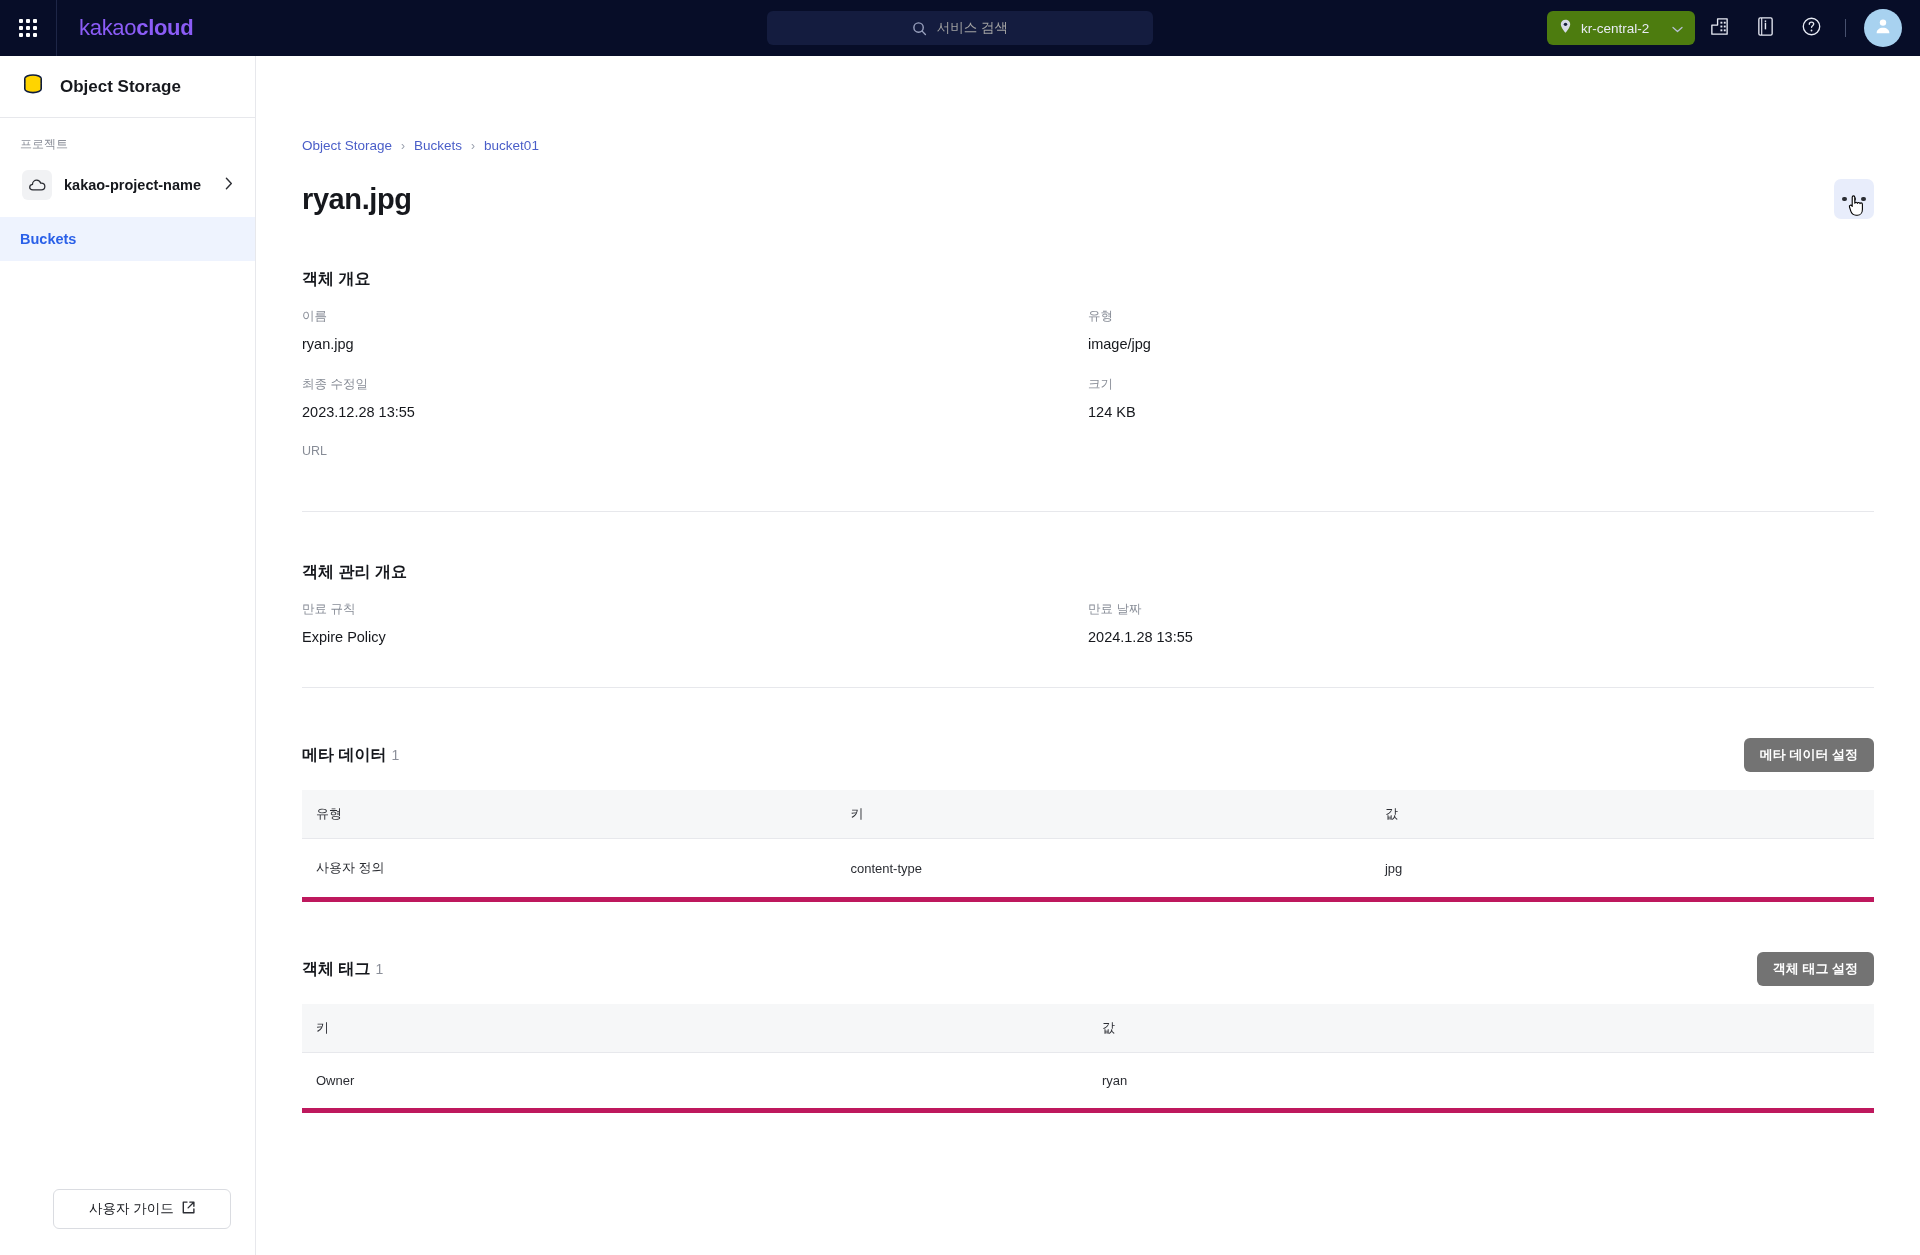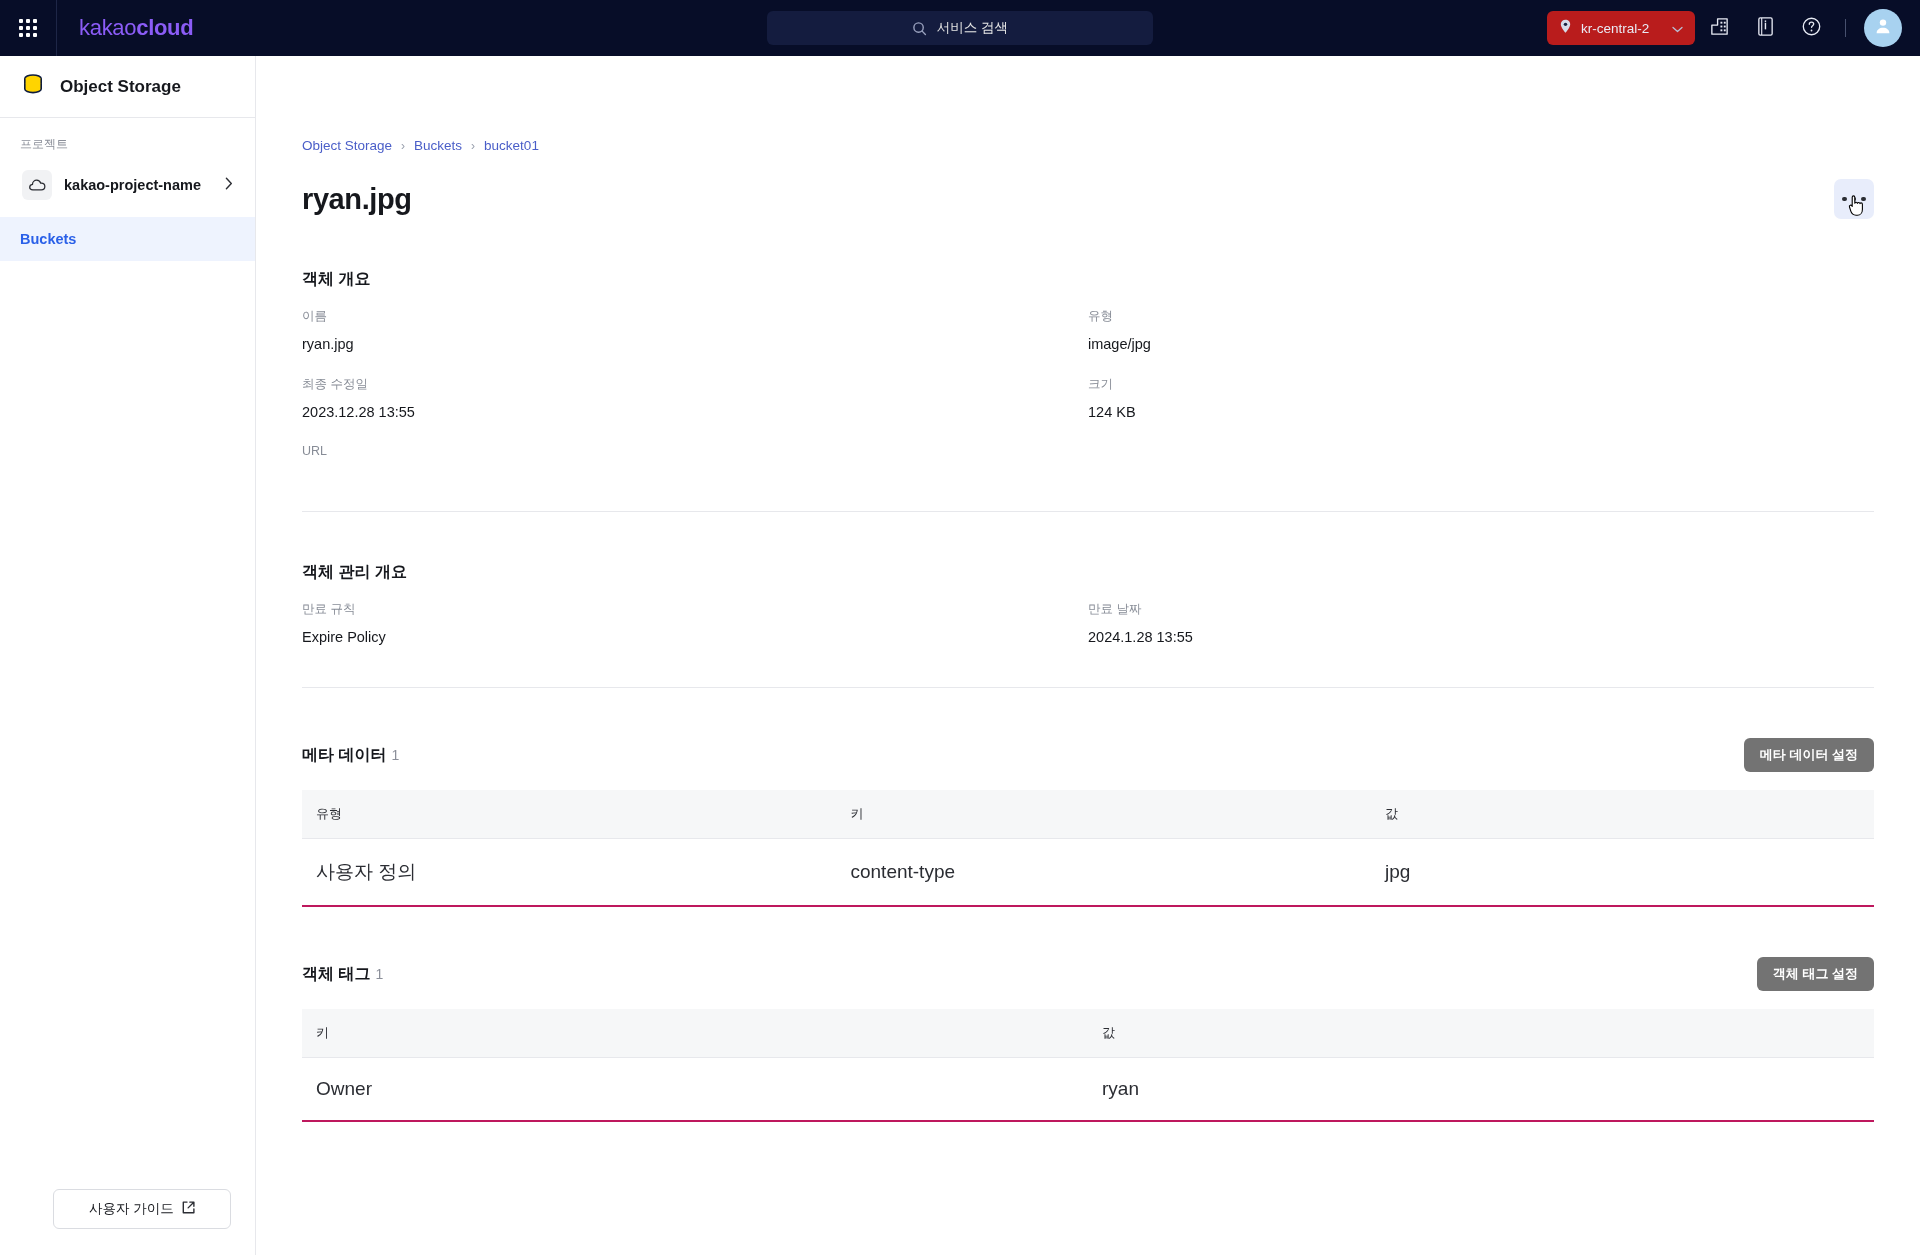--- a/index.html
+++ b/index.html
@@ -32,27 +32,27 @@
   .search-wrap {
     position: absolute; left: 50%; transform: translateX(-50%);
     width: 386px; height: 34px;
   }
   .search-box {
     width: 100%; height: 34px; background: #141c3f; border-radius: 6px;
     display: flex; align-items: center; justify-content: center; gap: 10px;
     cursor: text;
   }
   .search-box svg { display: block; }
-  .search-ph { color: #e5e5e5; font-size: 13.5px; }
+  .search-ph { color: #a3a3a3; font-size: 13.5px; }
 
   .topbar-right {
     margin-left: auto; display: flex; align-items: center; gap: 2px; padding-right: 18px;
   }
   .region-pill {
-    height: 34px; background: #b91c1c; border-radius: 6px; display: flex; align-items: center;
+    height: 34px; background: #4d7c0f; border-radius: 6px; display: flex; align-items: center;
     gap: 9px; padding: 0 12px 0 12px; cursor: pointer; min-width: 148px;
   }
   .region-pill .rtext { color: #e9ebf5; font-size: 13.5px; }
   .region-pill .chev { margin-left: auto; }
   .icon-btn {
     width: 44px; height: 44px; display: flex; align-items: center; justify-content: center;
     cursor: pointer;
   }
   .vsep { width: 1px; height: 18px; background: #47506e; margin: 0 10px; }
   .avatar {
@@ -144,21 +144,21 @@
     height: 34px; padding: 0 16px; font-size: 13px; font-weight: 700; cursor: pointer;
     font-family: inherit;
   }
 
   table.tbl { width: 100%; border-collapse: collapse; margin-top: 18px; table-layout: fixed; }
   table.tbl thead th {
     background: #f6f7f8; text-align: left; font-size: 13px; font-weight: 400; color: #2b2d33;
     padding: 15px 14px; border-bottom: 1px solid #e7e8ec;
   }
   table.tbl tbody td {
-    font-size: 19px; color: #2b2d33; padding: 20px 14px; border-bottom: 2px solid #be185d;
+    font-size: 13px; color: #2b2d33; padding: 20px 14px; border-bottom: 5px solid #be185d;
   }
   .meta-c1 { width: 34%; } .meta-c2 { width: 34%; } .meta-c3 { width: 32%; }
   .tag-c1 { width: 50%; } .tag-c2 { width: 50%; }
 </style>
 </head>
 <body>
 
 <div class="app">
 
   <div class="topbar">

